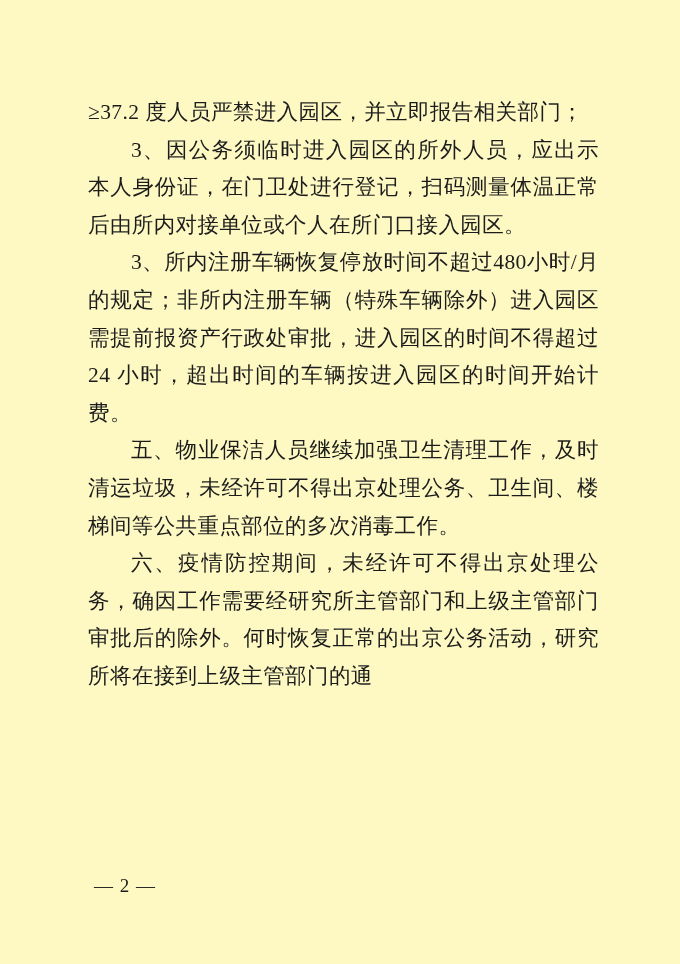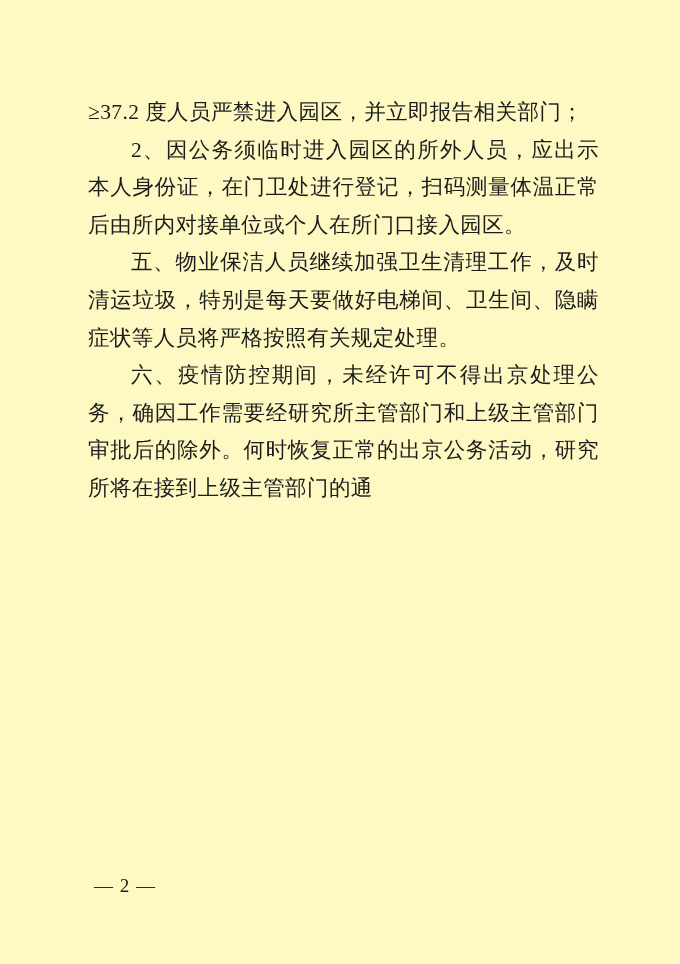--- a/index.html
+++ b/index.html
@@ -49,19 +49,20 @@
     color: #1c1c1c;
     font-family: "Liberation Serif", "DejaVu Serif", serif;
   }
 </style>
 </head>
 <body>
 
 <div class="page">
   <div class="body-text">
     <p class="continuation">≥37.2 度人员严禁进入园区，并立即报告相关部门；</p>
-    <p>2、因公务须临时进入园区的所外人员，应出示本人身份证，在门卫处进行登记，扫码测量体温正常后由所内对接单位或个人在所门口接入园区。</p>
-    <p>五、物业保洁人员继续加强卫生清理工作，及时清运垃圾，特别是每天要做好电梯间、卫生间、隐瞒症状等人员将严格按照有关规定处理。</p>
+    <p>3、因公务须临时进入园区的所外人员，应出示本人身份证，在门卫处进行登记，扫码测量体温正常后由所内对接单位或个人在所门口接入园区。</p>
+    <p>3、所内注册车辆恢复停放时间不超过480小时/月的规定；非所内注册车辆（特殊车辆除外）进入园区需提前报资产行政处审批，进入园区的时间不得超过 24 小时，超出时间的车辆按进入园区的时间开始计费。</p>
+    <p>五、物业保洁人员继续加强卫生清理工作，及时清运垃圾，未经许可不得出京处理公务、卫生间、楼梯间等公共重点部位的多次消毒工作。</p>
     <p>六、疫情防控期间，未经许可不得出京处理公务，确因工作需要经研究所主管部门和上级主管部门审批后的除外。何时恢复正常的出京公务活动，研究所将在接到上级主管部门的通</p>
   </div>
 
   <div class="page-number">— 2 —</div>
 </div>
 
 </body></html>

